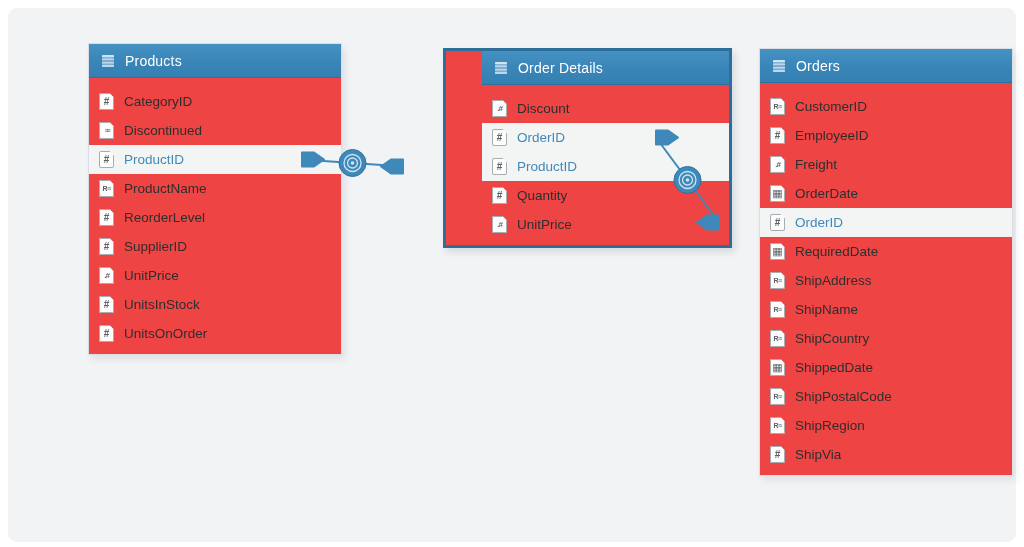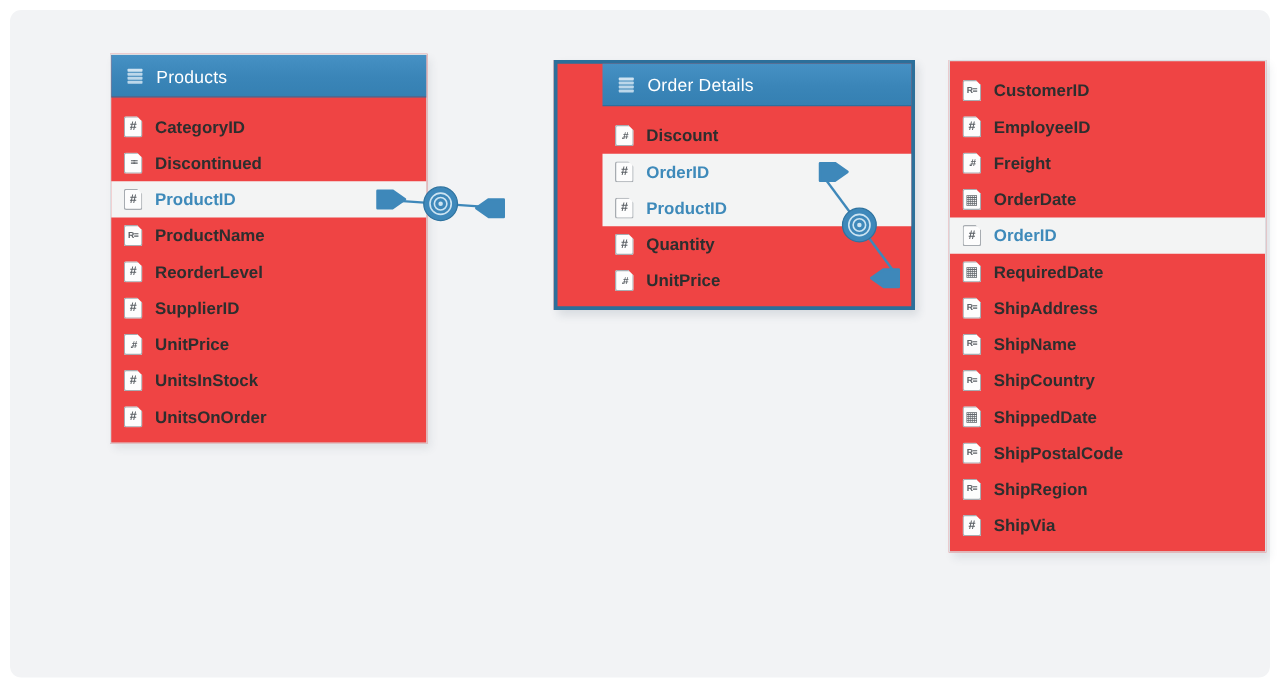--- a/index.html
+++ b/index.html
@@ -17,21 +17,21 @@
   .table-header{height:33px;display:flex;align-items:center;gap:10px;
     padding:0 12px;background:linear-gradient(180deg,#4691c4 0%,#3a85b8 55%,#3580b2 100%);
     border-bottom:1px solid #2d6f9e;cursor:move;}
   .table-title{color:#ffffff;font-size:14px;letter-spacing:.2px;}
   .table-icon{display:flex;align-items:center;}
   .table-body{padding:9px 0 6px 0;}
 
   .field-row{height:29px;display:flex;align-items:center;gap:10px;
     padding:0 10px;cursor:pointer;}
   .field-row.hl{background:#f3f4f4;}
-  .field-name{font-size:13.5px;color:#2e2e2e;white-space:nowrap;font-weight:bold;}
+  .field-name{font-size:13.5px;color:#2e2e2e;white-space:nowrap;}
   .field-row.hl .field-name{color:#3e8aba;}
 
   .field-icon{position:relative;flex:0 0 auto;width:15px;height:17px;
     background:#fdfdfd;box-shadow:inset 0 0 0 1px #a7acb1;border-radius:2px;
     clip-path:polygon(0 0,70% 0,100% 26%,100% 100%,0 100%);
     display:flex;align-items:center;justify-content:center;
     color:#5c6166;font-weight:bold;}
   .g-integer{font-size:10px;}
   .g-decimal{font-size:8px;letter-spacing:-1px;}
   .g-string{font-size:7px;letter-spacing:-0.5px;}
@@ -123,20 +123,31 @@
     <span class="field-icon g-integer">#</span>
     <span class="field-name">Quantity</span>
   </div>
           <div class="field-row">
     <span class="field-icon g-decimal">.#</span>
     <span class="field-name">UnitPrice</span>
   </div>
         </div>
   </div>
       <div class="table-card" style="left: 711px; top: 40px; width: 252px;">
+    <div class="table-header">
+      <span class="table-icon">
+        <svg width="14" height="14" viewBox="0 0 14 14">
+          <rect x="1" y="1" width="12" height="2.4" rx="0.6" fill="#cfe3f1"></rect>
+          <rect x="1" y="4.2" width="12" height="2.4" rx="0.6" fill="#bcd7ea"></rect>
+          <rect x="1" y="7.4" width="12" height="2.4" rx="0.6" fill="#bcd7ea"></rect>
+          <rect x="1" y="10.6" width="12" height="2.4" rx="0.6" fill="#bcd7ea"></rect>
+        </svg>
+      </span>
+      <span class="table-title">Orders</span>
+    </div>
     <div class="table-body">
           <div class="field-row">
     <span class="field-icon g-string">R≡</span>
     <span class="field-name">CustomerID</span>
   </div>
           <div class="field-row">
     <span class="field-icon g-integer">#</span>
     <span class="field-name">EmployeeID</span>
   </div>
           <div class="field-row">

